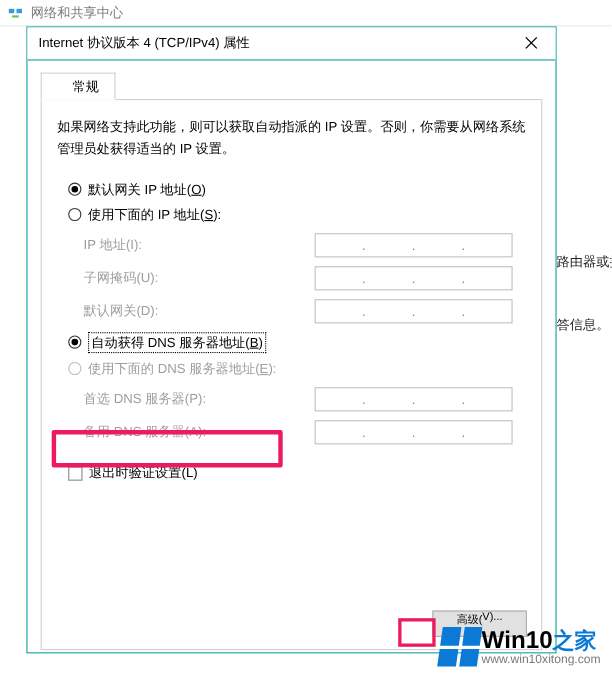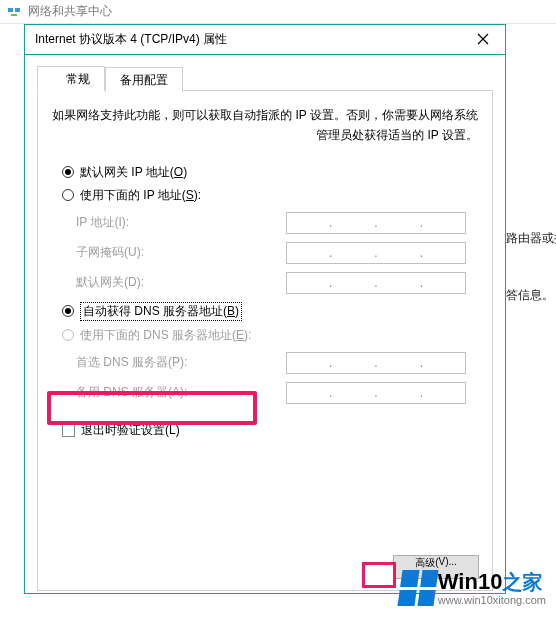--- a/index.html
+++ b/index.html
@@ -87,21 +87,21 @@
     border-bottom: 1px solid #fff;
     padding-left: 28px;
   }
   .tab.inactive { top: 2px; background:#fff;}
   .tab-panel {
     border: 1px solid #d0d0d0;
     border-top: none;
     padding: 14px 14px 14px 14px;
     height: 500px;
   }
-  .desc { line-height: 1.7; margin-bottom: 18px; font-size:12px;text-align:right;}
+  .desc { line-height: 1.7; margin-bottom: 18px; font-size:12px;}
   .group {
     margin: 4px 0 8px 0;
   }
   .radio-row {
     display: flex; align-items: center;
     margin: 6px 0 6px 10px;
   }
   .radio {
     width: 12px; height:12px; border:1px solid #333; border-radius:50%;
     margin-right: 6px; display:inline-flex; align-items:center; justify-content:center;
@@ -185,21 +185,20 @@
         <svg width="12" height="12" viewBox="0 0 12 12">
             <path d="M1 1 L11 11 M11 1 L1 11" stroke="#000" stroke-width="1.2"></path>
           </svg>
       </span>
     </div>
   </div>
 
   <div class="dialog-body">
     <div class="tabrow">
       <div class="tab active">常规</div>
-      <div class="tab inactive">备用配置</div>
     </div>
 
     <div class="tab-panel">
       <div class="desc">如果网络支持此功能，则可以获取自动指派的 IP 设置。否则，你需要从网络系统管理员处获得适当的 IP 设置。</div>
 
       <div class="group">
         <div class="radio-row">
           <span class="radio checked"></span>
           <span class="radio-label"><span>默认网关 IP 地址(</span><span class="ul">O</span><span>)</span></span>
         </div>

